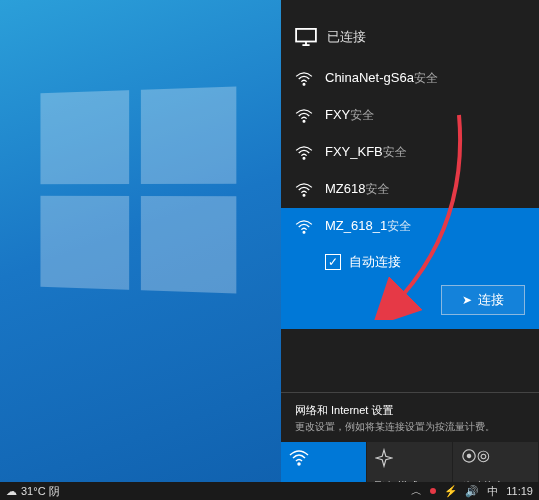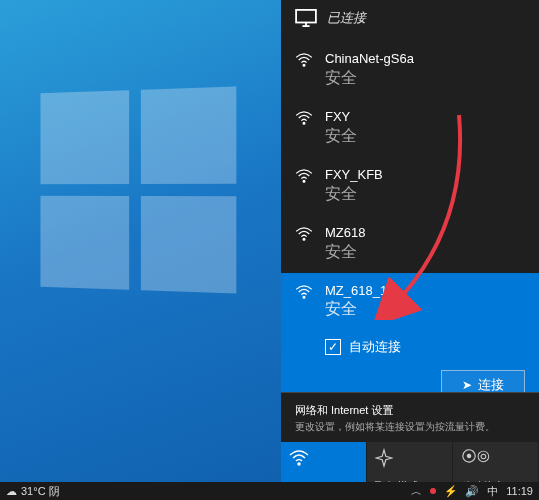--- a/index.html
+++ b/index.html
@@ -32,23 +32,22 @@
       position: absolute;
       right: 0; top: 0;
       width: 258px; height: 500px;
       background: #1f1f1f;
       color: #fff;
       display: flex;
       flex-direction: column;
     }
     .connected-header {
       display: flex; align-items: center;
-      padding: 9px 14px 14px;
+      padding: 28px 14px 14px;
       gap: 10px;
-      font-style: italic;
     }
     .monitor-icon {
       width: 22px; height: 18px;
     }
     .connected-text { font-size: 13px; color: #ddd; }
     .wifi-list {
       flex: 1;
       overflow: hidden;
     }
     .wifi-item {
@@ -59,23 +58,23 @@
       font-size: 13px;
     }
     .wifi-item.selected {
       background: #0078d7;
     }
     .wifi-icon {
       width: 18px; height: 14px;
       margin-top: 2px;
       flex-shrink: 0;
     }
-    .wifi-info { display: flex; flex-direction: column; justify-content: flex-end; }
+    .wifi-info { display: flex; flex-direction: row; justify-content: flex-end; }
     .wifi-name { color: #fff; font-size: 13px; line-height: 1.3; }
-    .wifi-secure { color: #aaa; font-size: 16px; }
+    .wifi-secure { color: #aaa; font-size: 12px; }
     .wifi-item.selected .wifi-secure { color: #d8e8f7; }
     .auto-connect-row {
       display: flex; align-items: center;
       padding: 8px 14px 8px 44px;
       gap: 8px;
       font-size: 13px;
     }
     .checkbox {
       width: 16px; height: 16px;
       border: 1px solid #fff;

